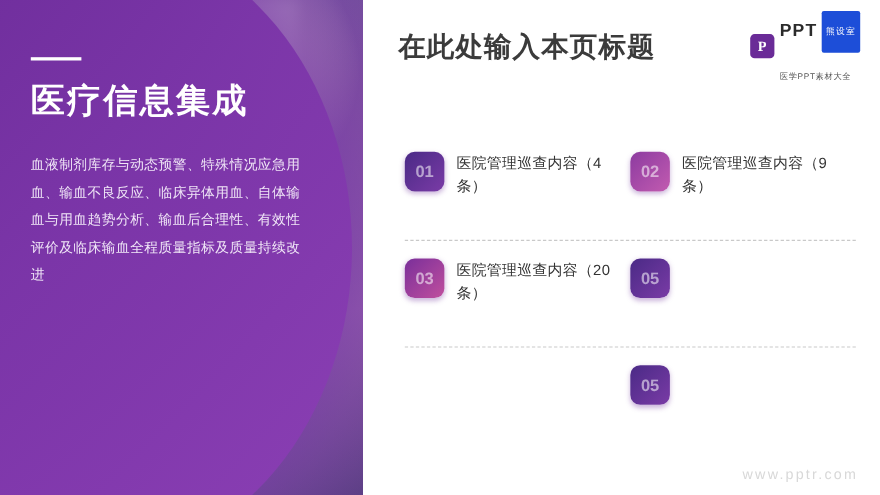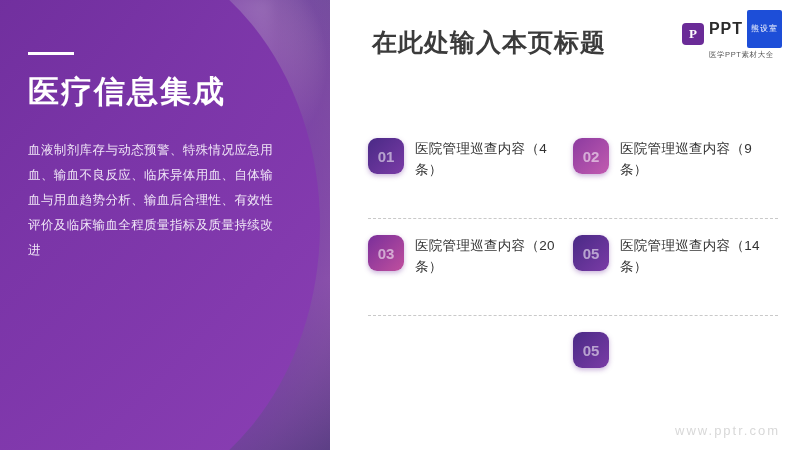--- a/index.html
+++ b/index.html
@@ -96,21 +96,21 @@
     font-size: 12.5px;
     color: #f0e6f7;
     line-height: 2.0;
     margin: 0;
     letter-spacing: 0.4px;
   }
 
   
   .main-title {
     position: absolute;
-    left: 372px;
+    left: 362px;
     top: 26px;
     font-size: 25px;
     font-weight: bold;
     color: #3b3b3b;
     letter-spacing: 1px;
     text-align: right;
   }
 
   .logo {
     position: absolute;
@@ -155,21 +155,21 @@
     font-size: 8px;
     padding: 15px 4px;
     border-radius: 2px;
     letter-spacing: 1px;
     text-align: center;
   }
   .logo-sub {
     font-size: 7.5px;
     color: #555555;
     letter-spacing: 0.6px;
-    margin-top: 3px;
+    margin-top: 18px;
   }
 
   .items-grid {
     position: absolute;
     left: 368px;
     top: 122px;
     width: 410px;
   }
   .item-row {
     display: flex;
@@ -260,21 +260,20 @@
       </div>
     </div>
 
     <div class="item-row divided">
       <div class="item">
         <div class="num-badge" style="background: linear-gradient(135deg, rgb(122, 47, 154) 0%, rgb(192, 79, 158) 100%);">03</div>
         <div class="item-text">医院管理巡查内容（20条）</div>
       </div>
       <div class="item">
         <div class="num-badge" style="background: linear-gradient(135deg, rgb(74, 42, 134) 0%, rgb(122, 59, 166) 100%);">05</div>
-        <div class="item-text">医院管理巡查内容（14条）</div>
       </div>
     </div>
 
     <div class="item-row divided">
       <div class="item">
         <div class="num-badge" style="background: linear-gradient(135deg, rgb(74, 42, 134) 0%, rgb(122, 59, 166) 100%);">05</div>
       </div>
     </div>
 
   </div>

